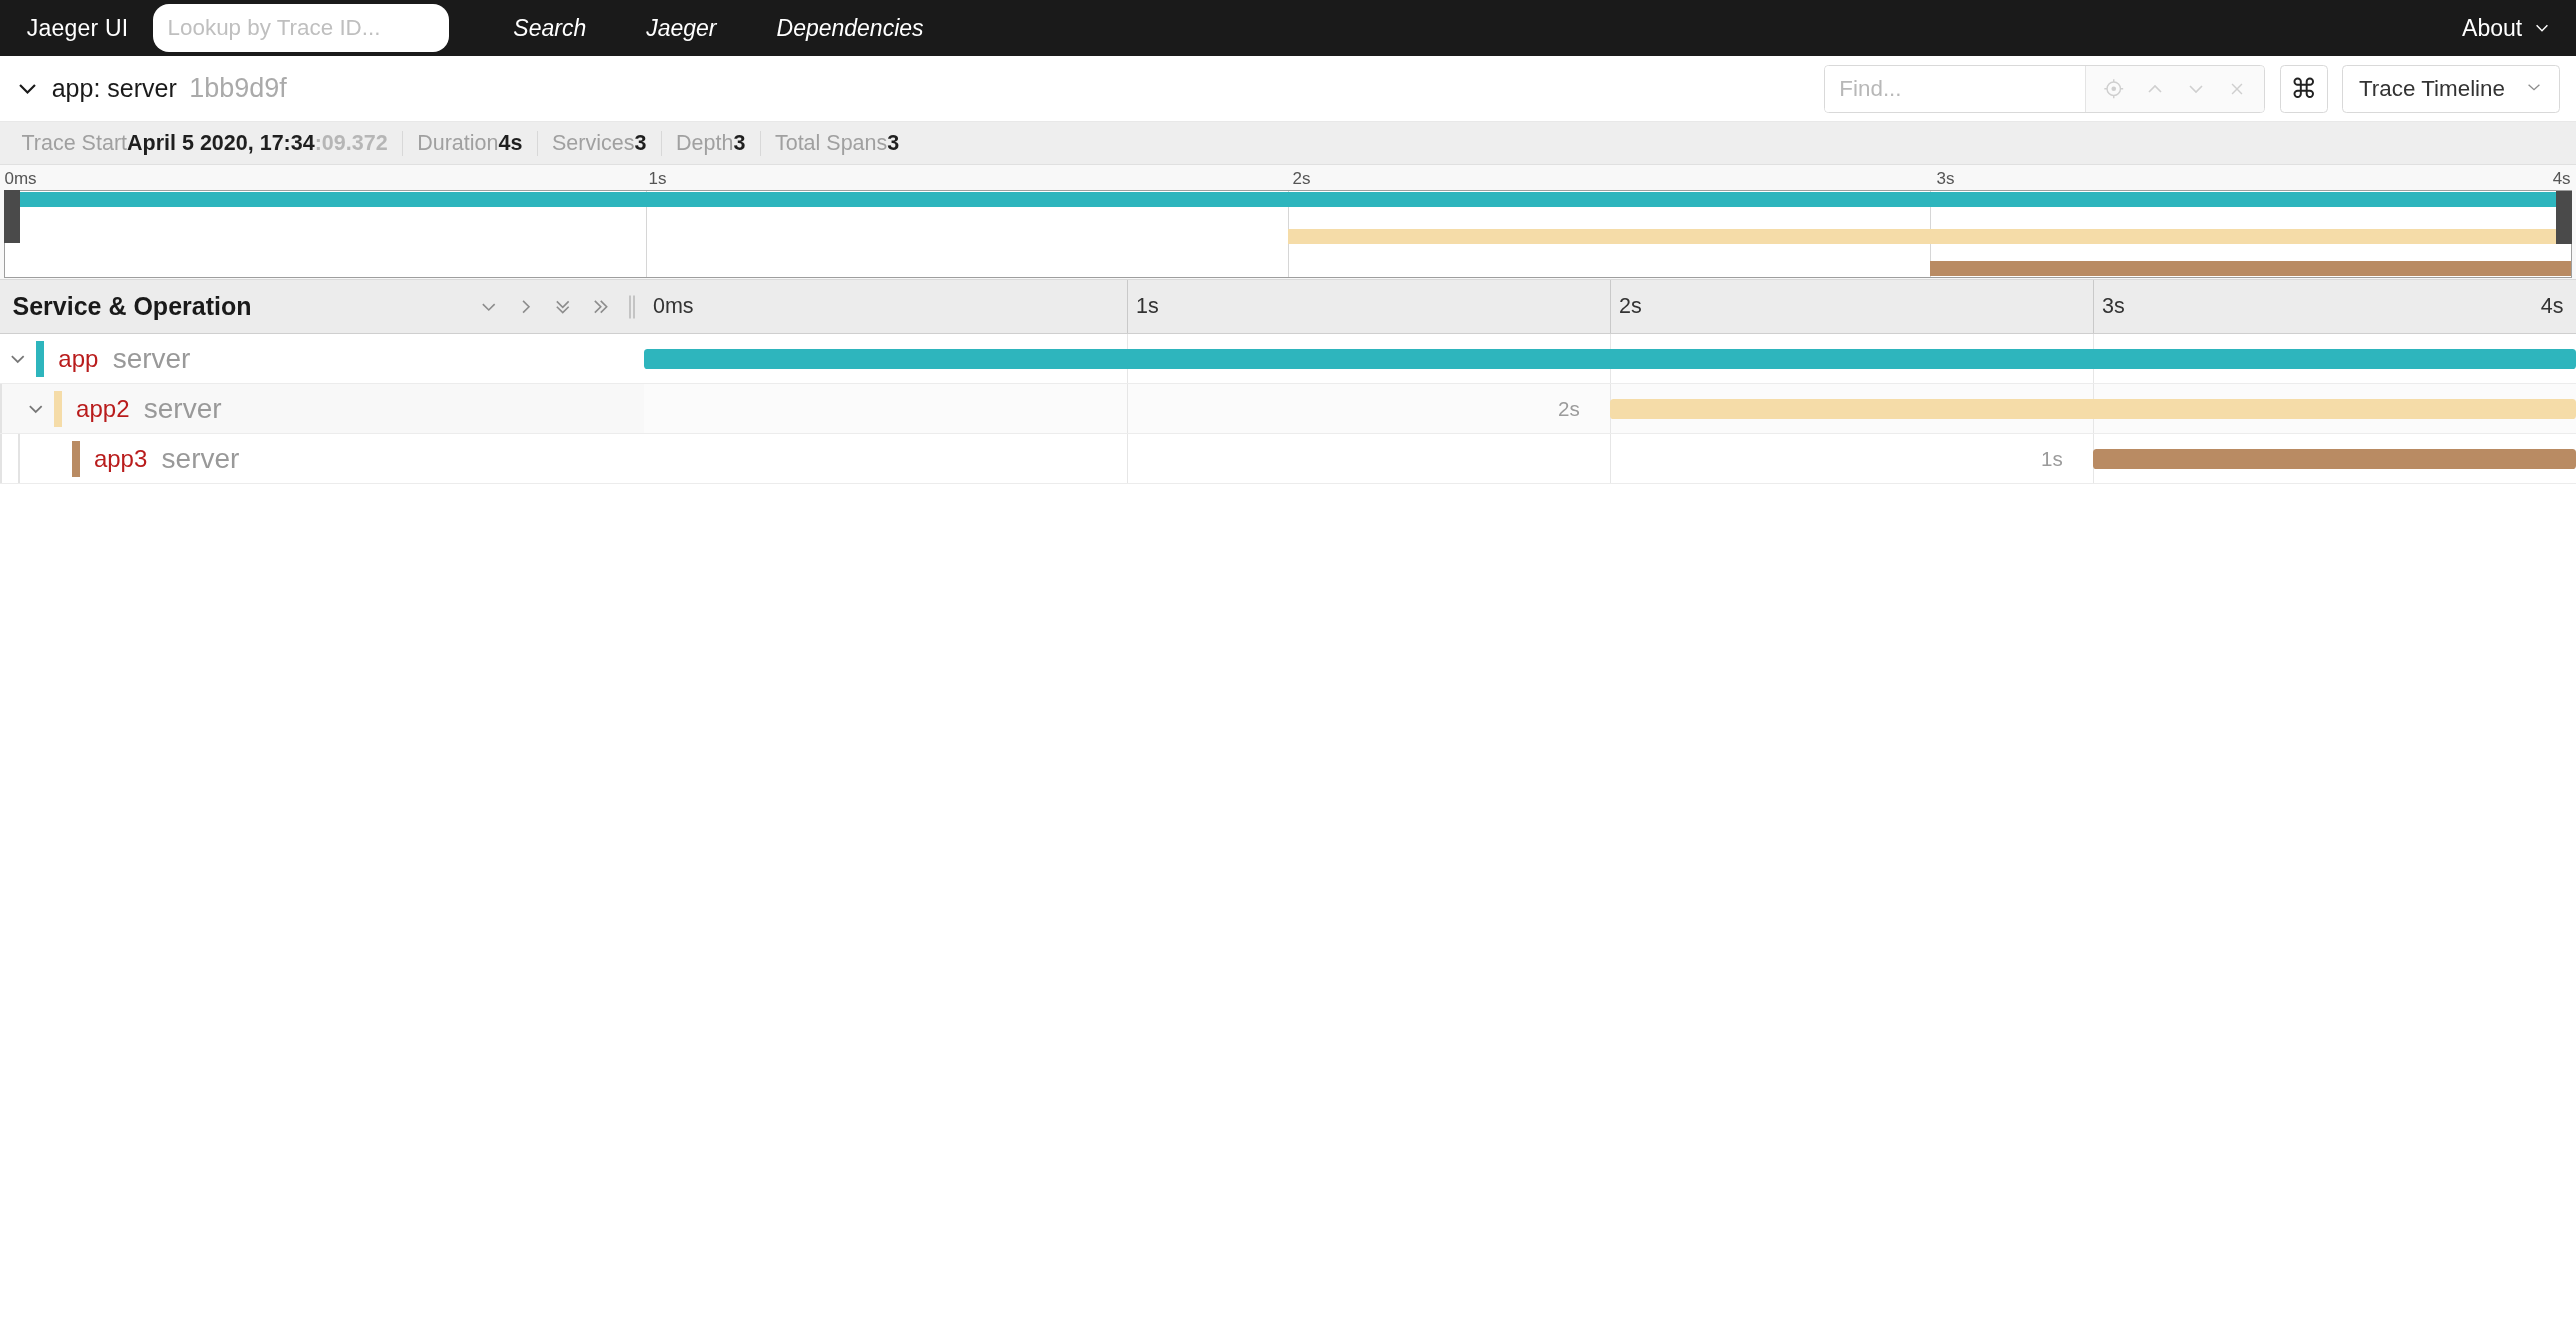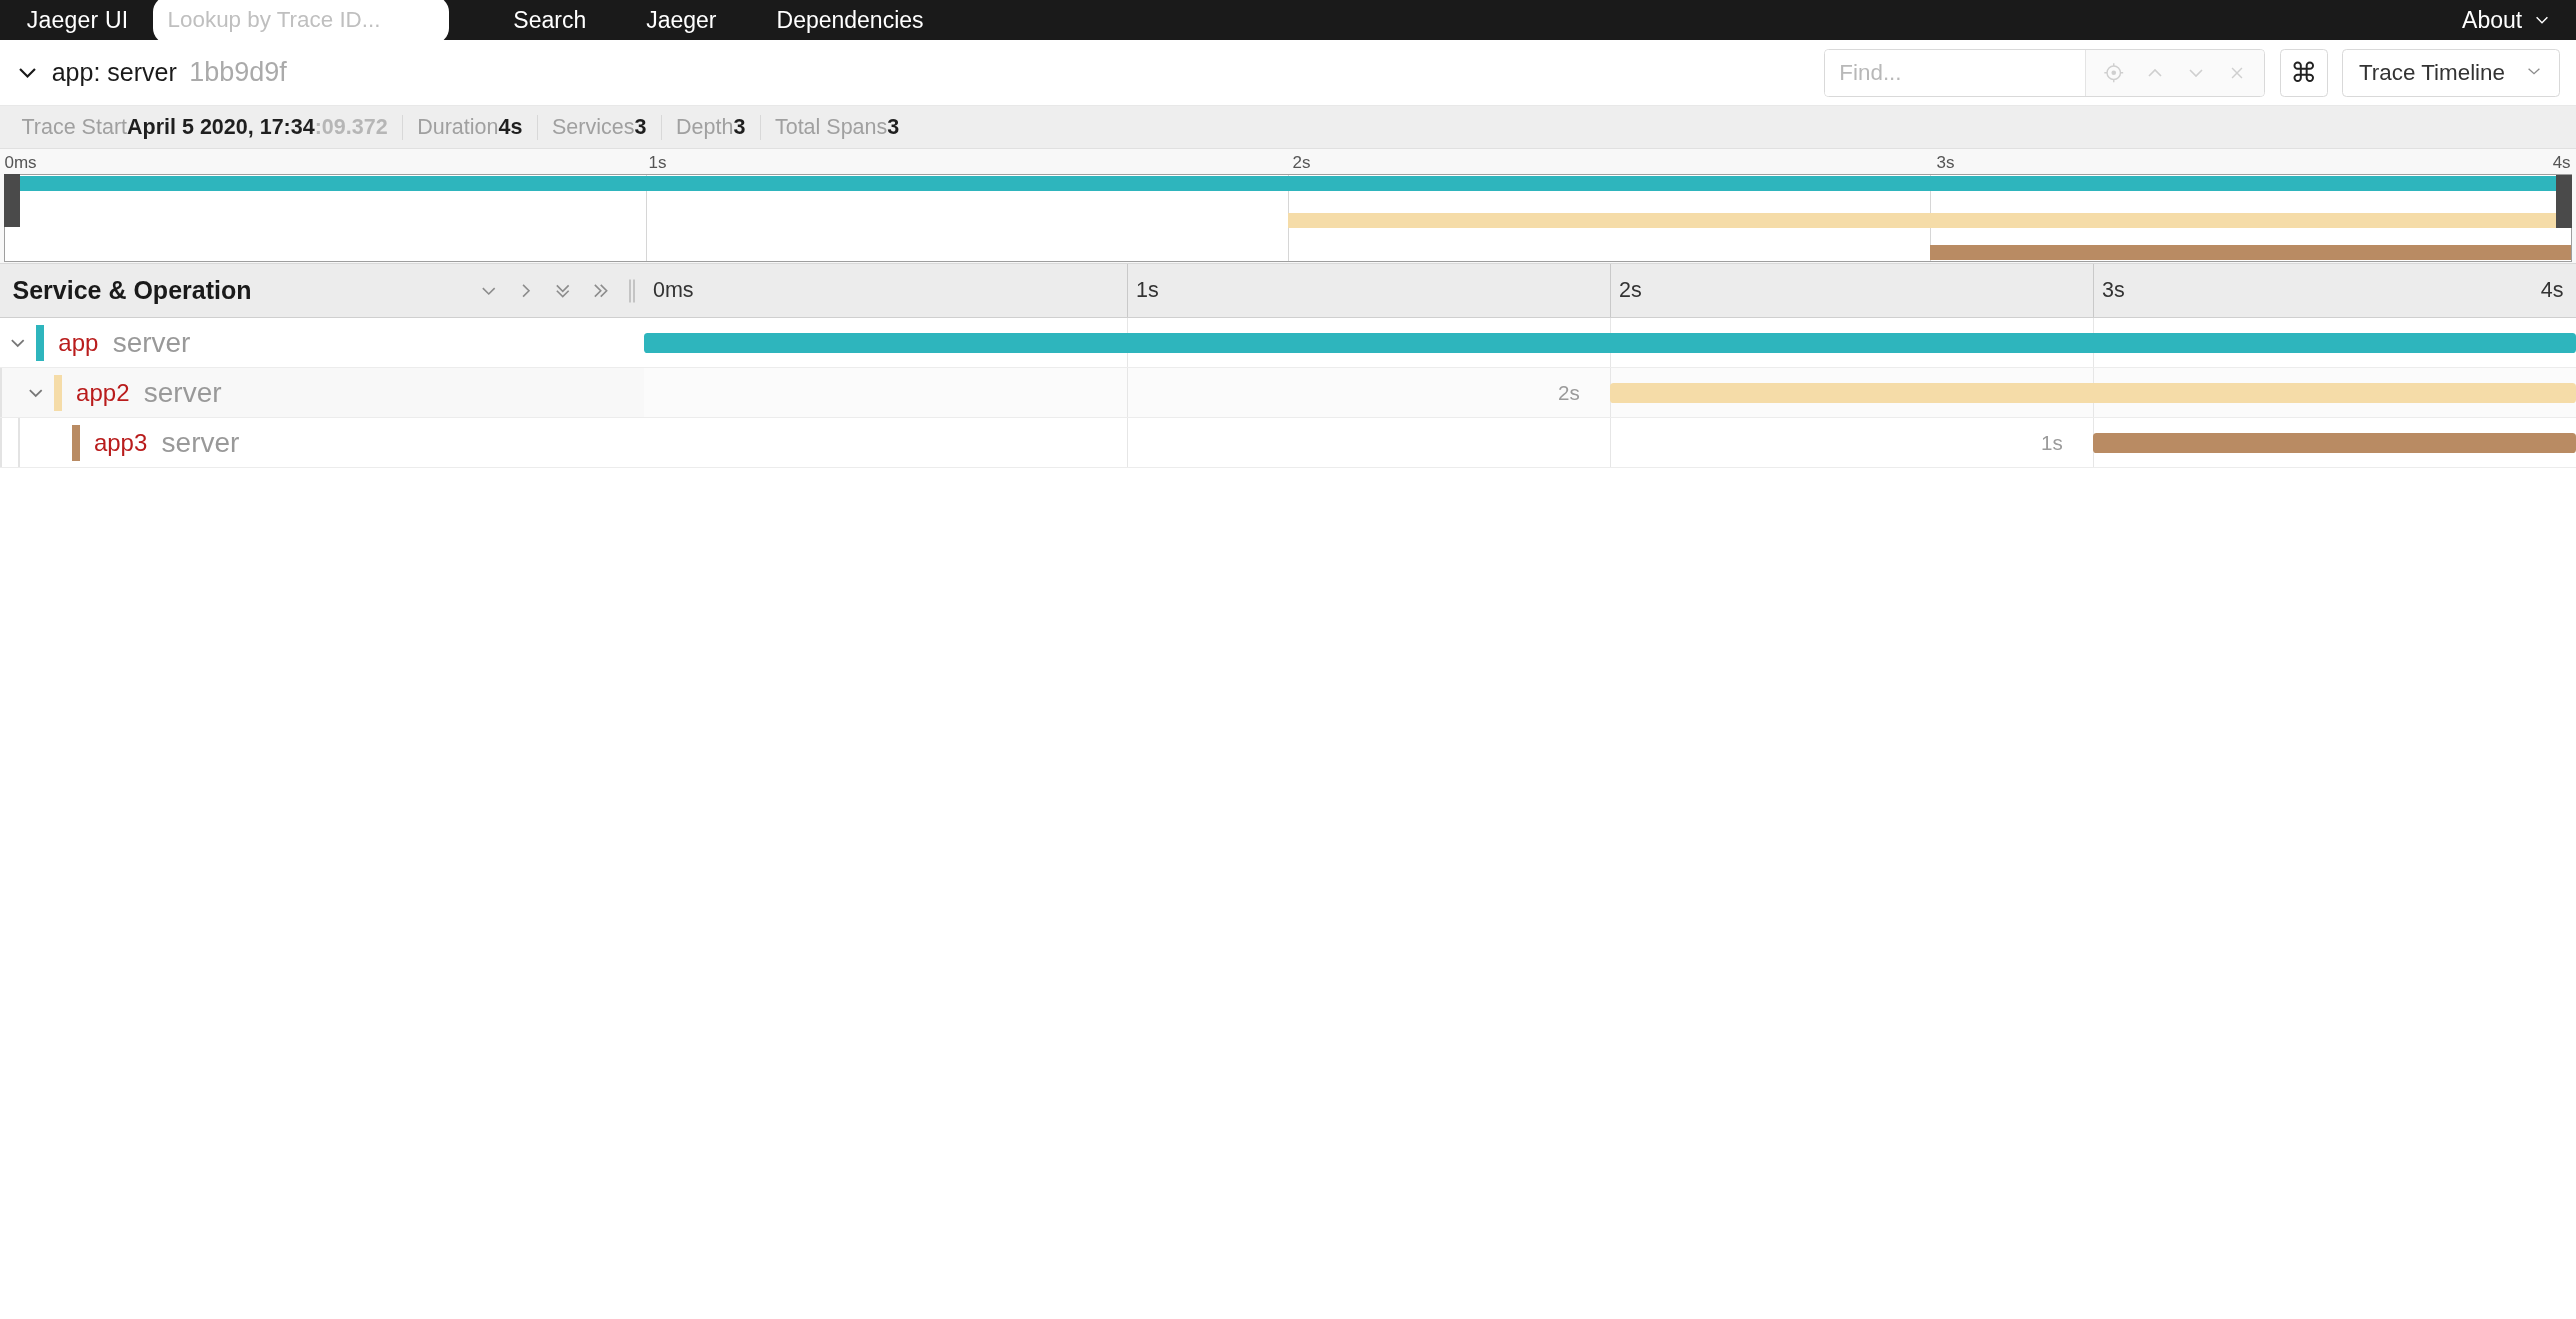--- a/index.html
+++ b/index.html
@@ -6,21 +6,21 @@
   html, body {
     width: 2576px;
     height: 1319px;
     background: #ffffff;
     font-family: "Liberation Sans", sans-serif;
     -webkit-font-smoothing: antialiased;
   }
 
   
   .topnav {
-    height: 40px;
+    height: 56px;
     background: #1a1a1a;
     display: flex;
     align-items: center;
     padding: 0 0 0 16px;
     position: relative;
   }
   .brand {
     color: #ffffff;
     font-size: 23px;
     letter-spacing: 0.2px;
@@ -41,20 +41,21 @@
   }
   .traceid-input::placeholder { color: #bfbfbf; }
   .navlinks { display: flex; align-items: center; margin-left: 34px; }
   .navlink {
     color: #ffffff;
     font-size: 23px;
     padding: 0 30px;
     white-space: nowrap;
     cursor: pointer;
     text-decoration: none;
+    font-style: italic;
   }
   .nav-right {
     position: absolute;
     right: 25px;
     display: flex;
     align-items: center;
     color: #ffffff;
     font-size: 23px;
     cursor: pointer;
   }

